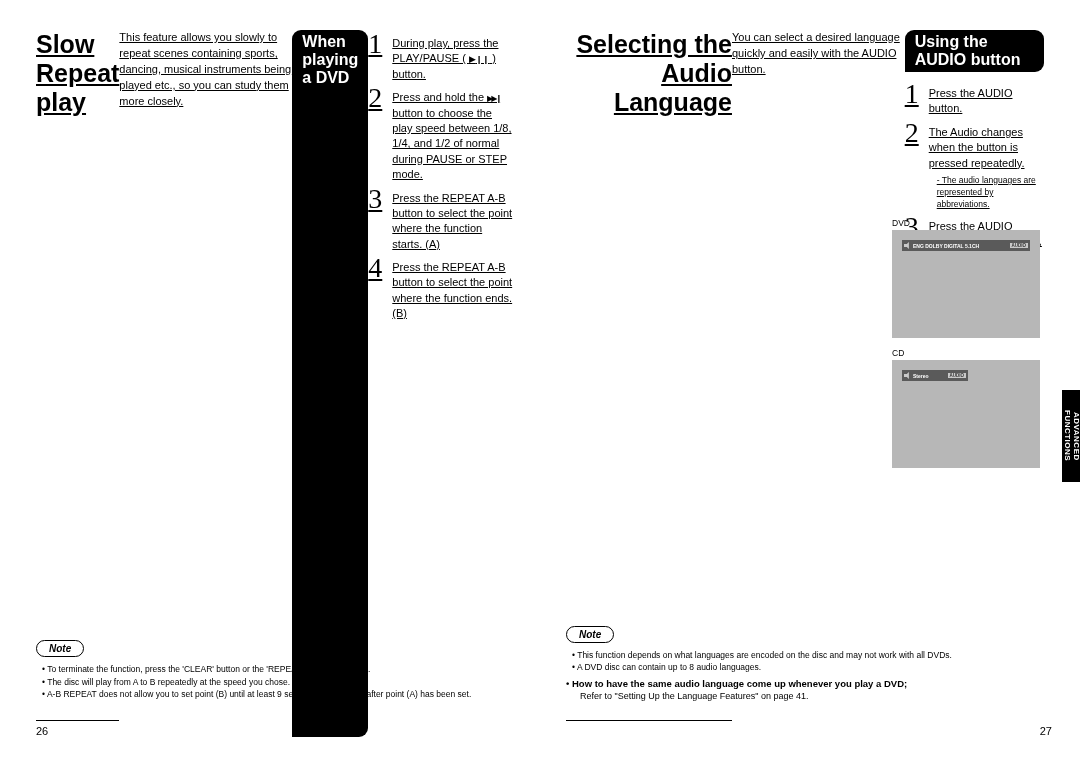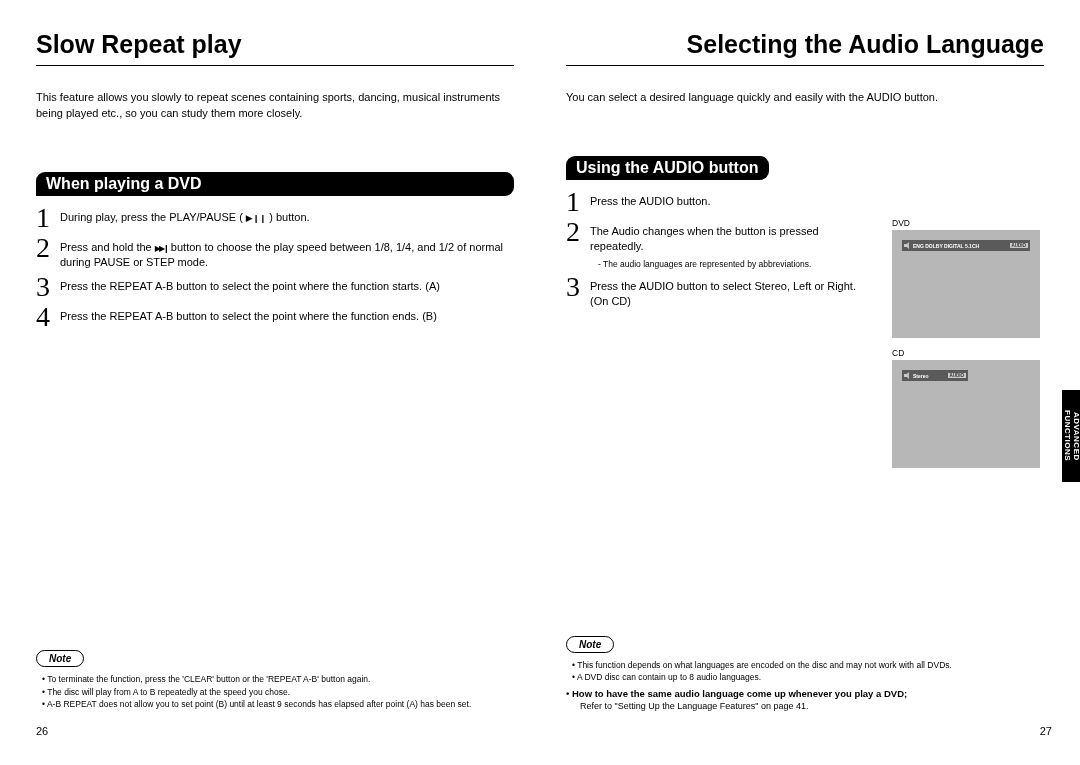--- a/index.html
+++ b/index.html
@@ -14,21 +14,21 @@
   .spread {
     display: flex;
     width: 100%;
     height: 100%;
   }
   .page {
     width: 50%;
     padding: 30px 26px 20px 36px;
     position: relative;
     display: flex;
-    flex-direction: column;
+    text-decoration: underline;
   }
   .page-right { padding: 30px 36px 20px 26px; }
   .title {
     font-size: 25px;
     font-weight: bold;
     border-bottom: 1.5px solid #000;
     padding-bottom: 6px;
     margin-bottom: 24px;
   }
   .title-right { text-align: right; }
@@ -103,21 +103,21 @@
   }
   .page-num {
     position: absolute;
     bottom: 28px;
     font-size: 11px;
   }
   .page-num-left { left: 36px; }
   .page-num-right { right: 28px; }
   .bottom-block {
     position: absolute;
-    bottom: 54px;
+    bottom: 64px;
     left: 36px;
     right: 26px;
   }
   .page-right .bottom-block { left: 26px; right: 36px; }
   .right-figures {
     position: absolute;
     right: 40px;
     top: 218px;
     width: 148px;
   }

